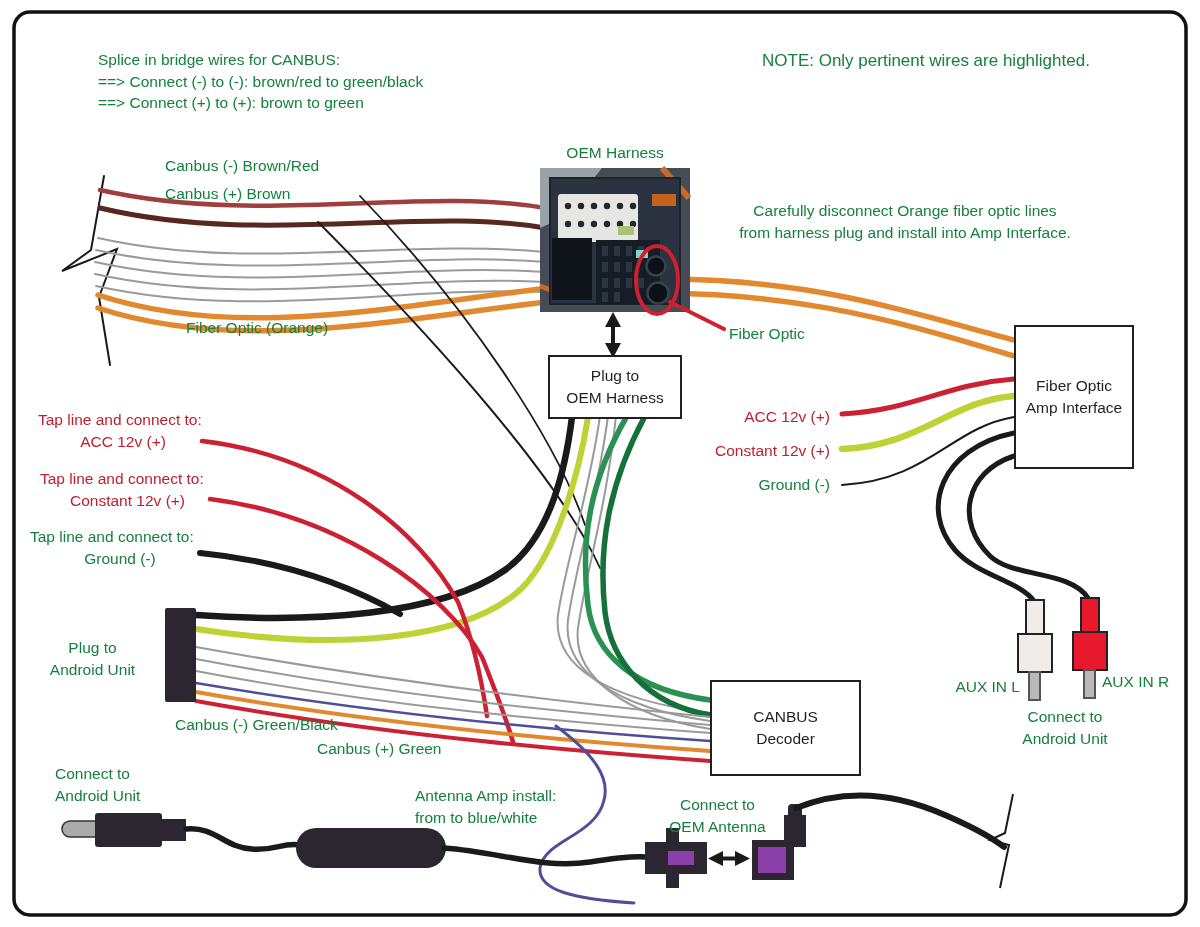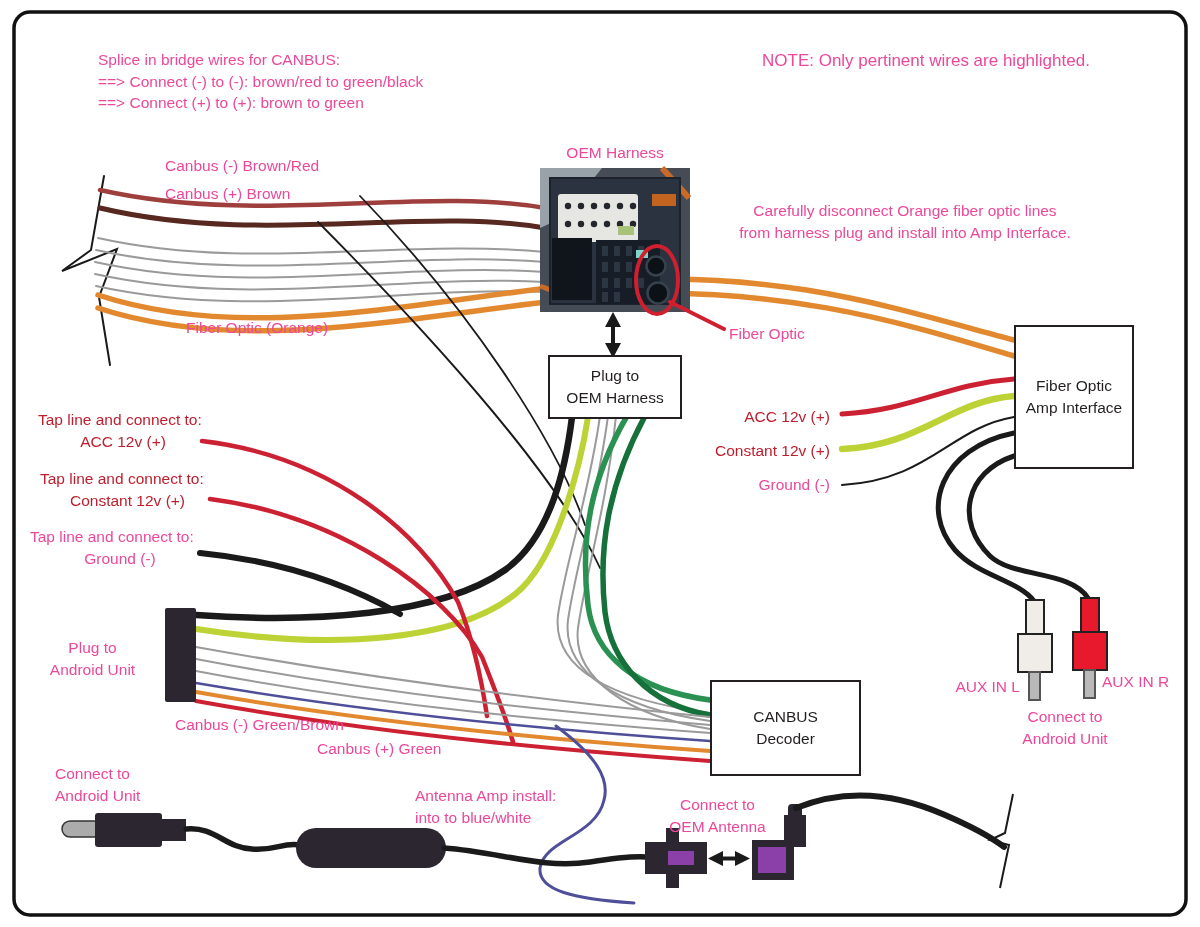--- a/index.html
+++ b/index.html
@@ -1,19 +1,19 @@
 <!DOCTYPE html>
 <html><head>
 <meta charset="utf-8">
 <style>
   html,body{margin:0;padding:0;background:#fff;}
   .canvas{position:relative;width:1200px;height:927px;background:#fff;overflow:hidden;
           font-family:"Liberation Sans",sans-serif;color:#231f20;}
   svg{position:absolute;left:0;top:0;}
-  .lbl{position:absolute;font-size:15.5px;line-height:1.3;white-space:nowrap;color:#ec4899;}
+  .lbl{position:absolute;font-size:15.5px;line-height:1.3;white-space:nowrap;color:#15803d;}
   .ctr{text-align:center;white-space:normal;}
   .rgt{text-align:right;}
   .crimson{color:#be1e2d;}
   .note{font-size:17px;}
   .box{position:absolute;border:2.5px solid #231f20;background:#fff;display:flex;
        flex-direction:column;align-items:center;justify-content:center;
        font-size:15.5px;line-height:1.4;text-align:center;}
 </style>
 </head>
 <body>
@@ -204,30 +204,30 @@
 <div class="lbl" style="left:30px;top:527px">Tap line and connect to:</div>
 <div class="lbl ctr" style="left:30px;top:549px;width:180px">Ground (-)</div>
 
 <div class="lbl crimson rgt" style="left:700px;top:407px;width:130px">ACC 12v (+)</div>
 <div class="lbl crimson rgt" style="left:680px;top:441px;width:150px">Constant 12v (+)</div>
 <div class="lbl rgt" style="left:700px;top:475px;width:130px">Ground (-)</div>
 
 <div class="lbl ctr" style="left:30px;top:638px;width:125px">Plug to</div>
 <div class="lbl ctr" style="left:30px;top:660px;width:125px">Android Unit</div>
 
-<div class="lbl" style="left:175px;top:715px">Canbus (-) Green/Brown</div>
+<div class="lbl" style="left:175px;top:715px">Canbus (-) Green/Black</div>
 <div class="lbl" style="left:317px;top:739px">Canbus (+) Green</div>
 
 <div class="lbl rgt" style="left:945px;top:677px;width:75px">AUX IN L</div>
 <div class="lbl" style="left:1102px;top:672px">AUX IN R</div>
 <div class="lbl ctr" style="left:1000px;top:707px;width:130px">Connect to</div>
 <div class="lbl ctr" style="left:1000px;top:729px;width:130px">Android Unit</div>
 
 <div class="lbl" style="left:55px;top:764px">Connect to</div>
 <div class="lbl" style="left:55px;top:786px">Android Unit</div>
 
 <div class="lbl" style="left:415px;top:786px">Antenna Amp install:</div>
-<div class="lbl" style="left:415px;top:808px">into to blue/white</div>
+<div class="lbl" style="left:415px;top:808px">from to blue/white</div>
 
 <div class="lbl ctr" style="left:650px;top:795px;width:135px">Connect to</div>
 <div class="lbl ctr" style="left:650px;top:817px;width:135px">OEM Antenna</div>
 
 </div>
 
 </body></html>

